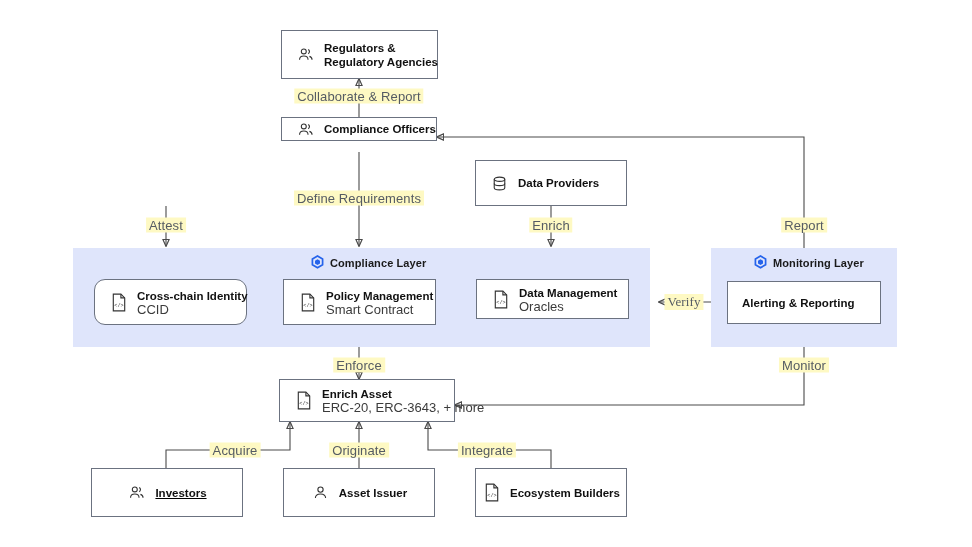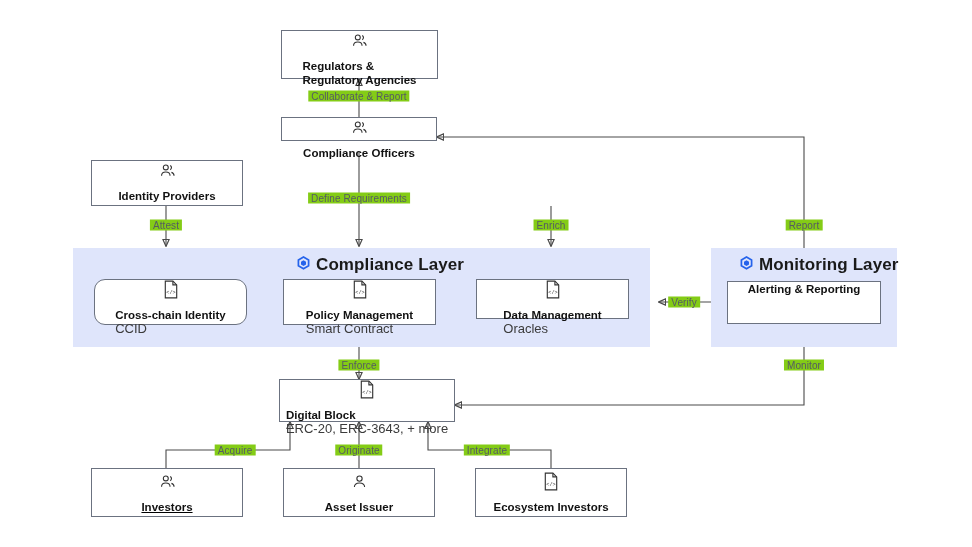--- a/index.html
+++ b/index.html
@@ -38,40 +38,40 @@
     position: absolute;
     background: #dfe5fb;
     z-index: 2;
   }
   .band-title {
     position: absolute;
     z-index: 5;
     display: flex;
     align-items: center;
     gap: 6px;
-    font-size: 17px;
+    font-size: 11px;
     font-weight: bold;
     color: #1a1a1a;
     letter-spacing: .1px;
     white-space: nowrap;
+    margin-left: 14px;
   }
   .hex-ico { display: block; }
 
   
   .node {
     position: absolute;
     z-index: 4;
     box-sizing: border-box;
     background: #ffffff;
     border: 1px solid #6b7280;
     display: flex;
     align-items: center;
     gap: 9px;
     padding: 0 14px;
-    flex-direction: column;
   }
   .node .ico {
     flex: 0 0 auto;
     display: flex;
     align-items: center;
     justify-content: center;
     width: 19px;
     height: 19px;
   }
   .node .txt { display: flex; flex-direction: column; justify-content: center; }
@@ -89,23 +89,23 @@
     margin-top: 1px;
     white-space: nowrap;
   }
   .node.center { justify-content: flex-start; gap: 0; }
   .node.center .ttl { text-align: center; }
 
   
   .elabel {
     position: absolute;
     z-index: 6;
-    font-size: 10px;
+    font-size: 13px;
     color: #555b63;
-    background: #84cc16;
+    background: #fef9c3;
     padding: 0 3px;
     white-space: nowrap;
     transform: translate(-50%, -50%);
     letter-spacing: .1px;
   }
 
   
   #watermark {
     position: absolute;
     z-index: 8;
@@ -206,107 +206,106 @@
         <path d="M3 16.2c0-2.8 2.2-4.5 5-4.5s5 1.7 5 4.5" fill="none" stroke="#333" stroke-width="1.3"></path>
         <path d="M13.2 4.2a2.7 2.7 0 0 1 0 4.8" fill="none" stroke="#333" stroke-width="1.3"></path>
         <path d="M14.6 12.2c1.9.5 3.1 1.9 3.1 4" fill="none" stroke="#333" stroke-width="1.3"></path>
       </svg>
     </span>
     <span class="txt">
       <span class="ttl">Compliance Officers</span>
     </span>
   </div>
 
-  <div class="node" style="left:91px; top:160px; width:152px; height:46px;">
+
+  <div class="node" style="left:475px; top:160px; width:152px; height:46px;">
+    <span class="ico">
+      <svg width="17" height="17" viewBox="0 0 20 20">
+        <ellipse cx="10" cy="5" rx="6.2" ry="2.5" fill="none" stroke="#333" stroke-width="1.3"></ellipse>
+        <path d="M3.8 5v10c0 1.4 2.8 2.5 6.2 2.5s6.2-1.1 6.2-2.5V5" fill="none" stroke="#333" stroke-width="1.3"></path>
+        <path d="M3.8 10c0 1.4 2.8 2.5 6.2 2.5s6.2-1.1 6.2-2.5" fill="none" stroke="#333" stroke-width="1.3"></path>
+      </svg>
+    </span>
+    <span class="txt">
+      <span class="ttl">Data Providers</span>
+    </span>
+  </div>
+
+  <div class="node" style="left:94px; top:279px; width:153px; height:46px;border-radius:11px;">
+    <span class="ico">
+      <svg width="18" height="19" viewBox="0 0 18 20">
+        <path d="M3 1.2h8l4 4v13.6H3z" fill="none" stroke="#333" stroke-width="1.2"></path>
+        <path d="M11 1.2v4h4" fill="none" stroke="#333" stroke-width="1.2"></path>
+        <text x="9" y="14.6" font-family="Liberation Mono, monospace" font-size="5.4" fill="#333" text-anchor="middle">&lt;/&gt;</text>
+      </svg>
+    </span>
+    <span class="txt">
+      <span class="ttl">Cross-chain Identity</span>
+      <span class="sub">CCID</span>
+    </span>
+  </div>
+
+  <div class="node" style="left:283px; top:279px; width:153px; height:46px;">
+    <span class="ico">
+      <svg width="18" height="19" viewBox="0 0 18 20">
+        <path d="M3 1.2h8l4 4v13.6H3z" fill="none" stroke="#333" stroke-width="1.2"></path>
+        <path d="M11 1.2v4h4" fill="none" stroke="#333" stroke-width="1.2"></path>
+        <text x="9" y="14.6" font-family="Liberation Mono, monospace" font-size="5.4" fill="#333" text-anchor="middle">&lt;/&gt;</text>
+      </svg>
+    </span>
+    <span class="txt">
+      <span class="ttl">Policy Management</span>
+      <span class="sub">Smart Contract</span>
+    </span>
+  </div>
+
+  <div class="node" style="left:476px; top:279px; width:153px; height:40px;">
+    <span class="ico">
+      <svg width="18" height="19" viewBox="0 0 18 20">
+        <path d="M3 1.2h8l4 4v13.6H3z" fill="none" stroke="#333" stroke-width="1.2"></path>
+        <path d="M11 1.2v4h4" fill="none" stroke="#333" stroke-width="1.2"></path>
+        <text x="9" y="14.6" font-family="Liberation Mono, monospace" font-size="5.4" fill="#333" text-anchor="middle">&lt;/&gt;</text>
+      </svg>
+    </span>
+    <span class="txt">
+      <span class="ttl">Data Management</span>
+      <span class="sub">Oracles</span>
+    </span>
+  </div>
+
+  <div class="node center" style="left:727px; top:281px; width:154px; height:43px;">
+    <span class="txt">
+      <span class="ttl">Alerting &amp; Reporting</span>
+    </span>
+  </div>
+
+  <div class="node" style="left:279px; top:379px; width:176px; height:43px;">
+    <span class="ico">
+      <svg width="18" height="19" viewBox="0 0 18 20">
+        <path d="M3 1.2h8l4 4v13.6H3z" fill="none" stroke="#333" stroke-width="1.2"></path>
+        <path d="M11 1.2v4h4" fill="none" stroke="#333" stroke-width="1.2"></path>
+        <text x="9" y="14.6" font-family="Liberation Mono, monospace" font-size="5.4" fill="#333" text-anchor="middle">&lt;/&gt;</text>
+      </svg>
+    </span>
+    <span class="txt">
+      <span class="ttl">Enrich Asset</span>
+      <span class="sub">ERC-20, ERC-3643, + more</span>
+    </span>
+  </div>
+
+  <div class="node center" style="left:91px; top:468px; width:152px; height:49px; gap:9px; justify-content:center;text-decoration:underline;">
     <span class="ico">
       <svg width="17" height="17" viewBox="0 0 20 20">
         <circle cx="8" cy="6.4" r="2.9" fill="none" stroke="#333" stroke-width="1.3"></circle>
         <path d="M3 16.2c0-2.8 2.2-4.5 5-4.5s5 1.7 5 4.5" fill="none" stroke="#333" stroke-width="1.3"></path>
         <path d="M13.2 4.2a2.7 2.7 0 0 1 0 4.8" fill="none" stroke="#333" stroke-width="1.3"></path>
         <path d="M14.6 12.2c1.9.5 3.1 1.9 3.1 4" fill="none" stroke="#333" stroke-width="1.3"></path>
       </svg>
     </span>
     <span class="txt">
-      <span class="ttl">Identity Providers</span>
-    </span>
-  </div>
-
-
-  <div class="node" style="left:94px; top:279px; width:153px; height:46px;border-radius:11px;">
-    <span class="ico">
-      <svg width="18" height="19" viewBox="0 0 18 20">
-        <path d="M3 1.2h8l4 4v13.6H3z" fill="none" stroke="#333" stroke-width="1.2"></path>
-        <path d="M11 1.2v4h4" fill="none" stroke="#333" stroke-width="1.2"></path>
-        <text x="9" y="14.6" font-family="Liberation Mono, monospace" font-size="5.4" fill="#333" text-anchor="middle">&lt;/&gt;</text>
-      </svg>
-    </span>
-    <span class="txt">
-      <span class="ttl">Cross-chain Identity</span>
-      <span class="sub">CCID</span>
-    </span>
-  </div>
-
-  <div class="node" style="left:283px; top:279px; width:153px; height:46px;">
-    <span class="ico">
-      <svg width="18" height="19" viewBox="0 0 18 20">
-        <path d="M3 1.2h8l4 4v13.6H3z" fill="none" stroke="#333" stroke-width="1.2"></path>
-        <path d="M11 1.2v4h4" fill="none" stroke="#333" stroke-width="1.2"></path>
-        <text x="9" y="14.6" font-family="Liberation Mono, monospace" font-size="5.4" fill="#333" text-anchor="middle">&lt;/&gt;</text>
-      </svg>
-    </span>
-    <span class="txt">
-      <span class="ttl">Policy Management</span>
-      <span class="sub">Smart Contract</span>
-    </span>
-  </div>
-
-  <div class="node" style="left:476px; top:279px; width:153px; height:40px;">
-    <span class="ico">
-      <svg width="18" height="19" viewBox="0 0 18 20">
-        <path d="M3 1.2h8l4 4v13.6H3z" fill="none" stroke="#333" stroke-width="1.2"></path>
-        <path d="M11 1.2v4h4" fill="none" stroke="#333" stroke-width="1.2"></path>
-        <text x="9" y="14.6" font-family="Liberation Mono, monospace" font-size="5.4" fill="#333" text-anchor="middle">&lt;/&gt;</text>
-      </svg>
-    </span>
-    <span class="txt">
-      <span class="ttl">Data Management</span>
-      <span class="sub">Oracles</span>
-    </span>
-  </div>
-
-  <div class="node center" style="left:727px; top:281px; width:154px; height:43px;">
-    <span class="txt">
-      <span class="ttl">Alerting &amp; Reporting</span>
-    </span>
-  </div>
-
-  <div class="node" style="left:279px; top:379px; width:176px; height:43px;">
-    <span class="ico">
-      <svg width="18" height="19" viewBox="0 0 18 20">
-        <path d="M3 1.2h8l4 4v13.6H3z" fill="none" stroke="#333" stroke-width="1.2"></path>
-        <path d="M11 1.2v4h4" fill="none" stroke="#333" stroke-width="1.2"></path>
-        <text x="9" y="14.6" font-family="Liberation Mono, monospace" font-size="5.4" fill="#333" text-anchor="middle">&lt;/&gt;</text>
-      </svg>
-    </span>
-    <span class="txt">
-      <span class="ttl">Digital Block</span>
-      <span class="sub">ERC-20, ERC-3643, + more</span>
-    </span>
-  </div>
-
-  <div class="node center" style="left:91px; top:468px; width:152px; height:49px; gap:9px; justify-content:center;text-decoration:underline;">
-    <span class="ico">
-      <svg width="17" height="17" viewBox="0 0 20 20">
-        <circle cx="8" cy="6.4" r="2.9" fill="none" stroke="#333" stroke-width="1.3"></circle>
-        <path d="M3 16.2c0-2.8 2.2-4.5 5-4.5s5 1.7 5 4.5" fill="none" stroke="#333" stroke-width="1.3"></path>
-        <path d="M13.2 4.2a2.7 2.7 0 0 1 0 4.8" fill="none" stroke="#333" stroke-width="1.3"></path>
-        <path d="M14.6 12.2c1.9.5 3.1 1.9 3.1 4" fill="none" stroke="#333" stroke-width="1.3"></path>
-      </svg>
-    </span>
-    <span class="txt">
       <span class="ttl">Investors</span>
     </span>
   </div>
 
   <div class="node center" style="left:283px; top:468px; width:152px; height:49px; gap:9px; justify-content:center;">
     <span class="ico">
       <svg width="17" height="17" viewBox="0 0 20 20">
         <circle cx="10" cy="6.6" r="3.1" fill="none" stroke="#333" stroke-width="1.3"></circle>
         <path d="M4 16.6c0-3 2.7-4.9 6-4.9s6 1.9 6 4.9" fill="none" stroke="#333" stroke-width="1.3"></path>
       </svg>
@@ -318,30 +317,30 @@
 
   <div class="node center" style="left:475px; top:468px; width:152px; height:49px; gap:9px; justify-content:center;">
     <span class="ico">
       <svg width="18" height="19" viewBox="0 0 18 20">
         <path d="M3 1.2h8l4 4v13.6H3z" fill="none" stroke="#333" stroke-width="1.2"></path>
         <path d="M11 1.2v4h4" fill="none" stroke="#333" stroke-width="1.2"></path>
         <text x="9" y="14.6" font-family="Liberation Mono, monospace" font-size="5.4" fill="#333" text-anchor="middle">&lt;/&gt;</text>
       </svg>
     </span>
     <span class="txt">
-      <span class="ttl">Ecosystem Investors</span>
+      <span class="ttl">Ecosystem Builders</span>
     </span>
   </div>
 
   <div class="elabel" style="left:359px; top:96px;">Collaborate &amp; Report</div>
   <div class="elabel" style="left:359px; top:198px;">Define Requirements</div>
   <div class="elabel" style="left:166px; top:225px;">Attest</div>
   <div class="elabel" style="left:551px; top:225px;">Enrich</div>
   <div class="elabel" style="left:804px; top:225px;">Report</div>
-  <div class="elabel" style="left:684px; top:302px;">Verify</div>
+  <div class="elabel" style="left:684px; top:302px;font-family:Liberation Serif, serif;">Verify</div>
   <div class="elabel" style="left:804px; top:365px;">Monitor</div>
   <div class="elabel" style="left:359px; top:365px;">Enforce</div>
   <div class="elabel" style="left:235px; top:450px;">Acquire</div>
   <div class="elabel" style="left:359px; top:450px;">Originate</div>
   <div class="elabel" style="left:487px; top:450px;">Integrate</div>
 
 
 </div>
 
 </body></html>

